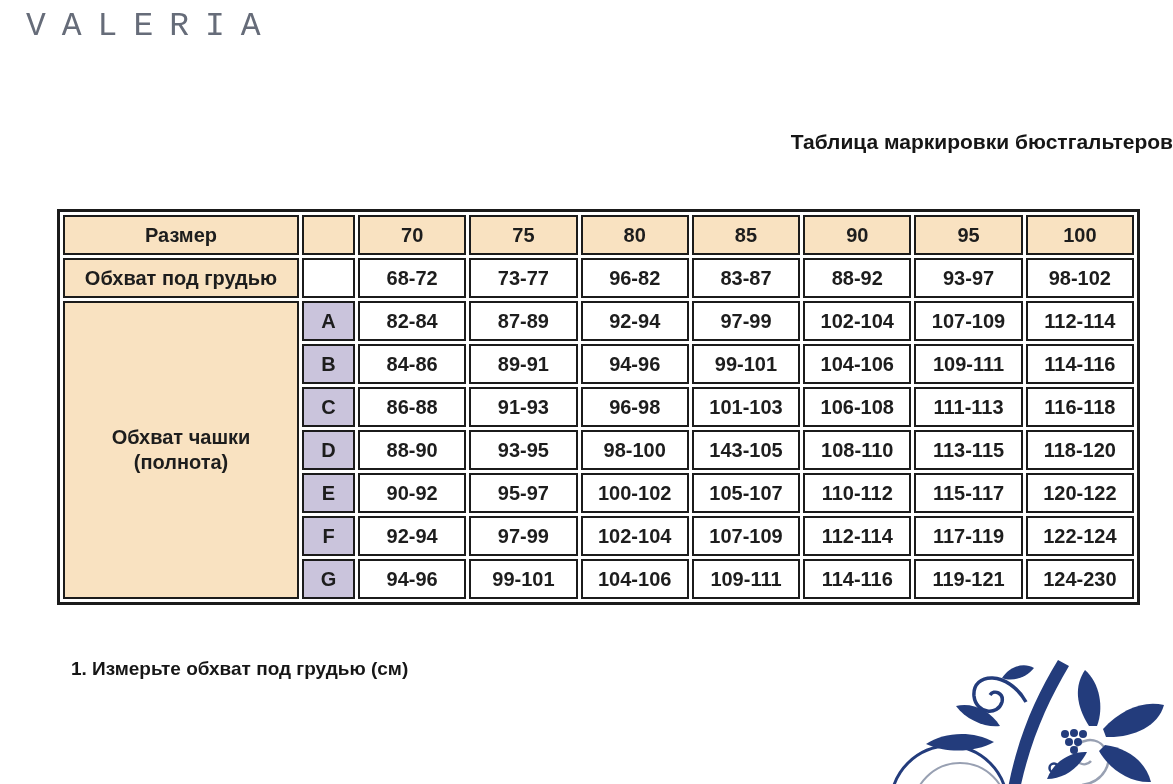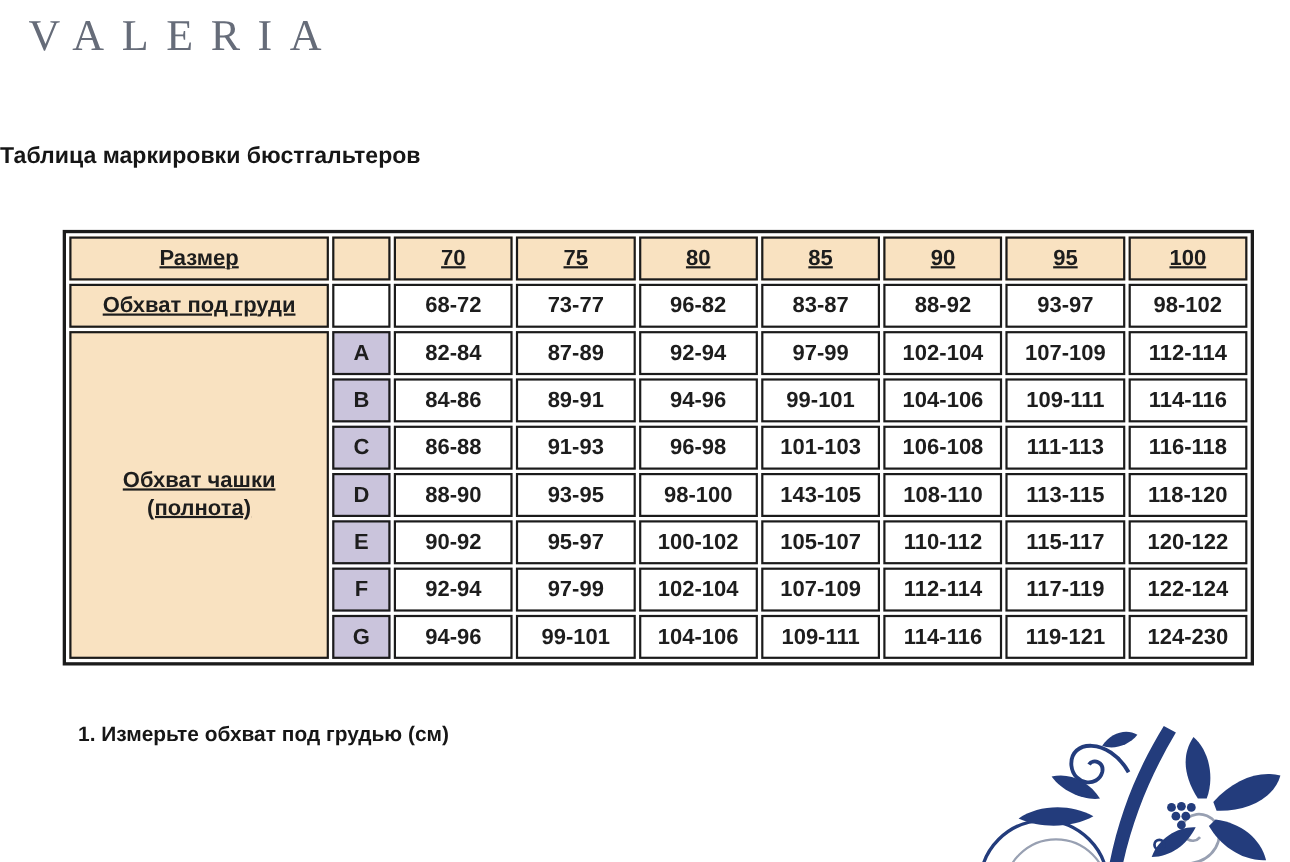--- a/index.html
+++ b/index.html
@@ -13,34 +13,34 @@
     overflow: hidden;
     background: #ffffff;
     font-family: "Liberation Sans", sans-serif;
     color: var(--ink, #1d1d1d);
   }
 
   .logo {
     position: absolute;
     left: 26px;
     top: 8px;
-    font-family: Liberation Serif, serif;
-    font-size: 40px;
+    font-family: Liberation Mono, monospace;
+    font-size: 33px;
     font-weight: 400;
     letter-spacing: 16px;
     color: var(--logo-gray, #666c79);
     text-shadow: 0 0 1px #ffffff, 1px 1px 0 rgba(255,255,255,0.6);
   }
 
   .title {
     position: absolute;
     left: 0;
     right: 0;
     top: 130px;
-    text-align: left;
+    text-align: right;
     font-size: 21px;
     font-weight: 700;
     color: #161616;
   }
 
   table.size-table {
     position: absolute;
     left: 57px;
     top: 209px;
     width: 1083px;
@@ -60,21 +60,21 @@
     color: #1d1d1d;
     padding: 0;
     overflow: hidden;
     white-space: nowrap;
   }
   td.label {
     text-align: left;
     padding-left: 13px;
   }
   td.cup-label div { line-height: 1.25; }
-  .c-peach { background: var(--peach, #f9e2c1); text-decoration: underline; }
+  .c-peach { background: var(--peach, #f9e2c1); }
   .c-lav   { background: var(--lav, #cac4dc); }
 
   .instructions {
     position: absolute;
     left: 71px;
     top: 658px;
     display: flex;
     flex-direction: column;
     font-size: 19px;
     font-weight: 700;
@@ -110,21 +110,21 @@
       <td class="c-peach"></td>
     <td class="c-peach">70</td>
         <td class="c-peach">75</td>
         <td class="c-peach">80</td>
         <td class="c-peach">85</td>
         <td class="c-peach">90</td>
         <td class="c-peach">95</td>
         <td class="c-peach">100</td>
       </tr>
     <tr>
-      <td class="c-peach label">Обхват под груди</td>
+      <td class="c-peach label">Обхват под грудью</td>
       <td></td>
     <td>68-72</td>
         <td>73-77</td>
         <td>96-82</td>
         <td>83-87</td>
         <td>88-92</td>
         <td>93-97</td>
         <td>98-102</td>
       </tr>
   <tr>

